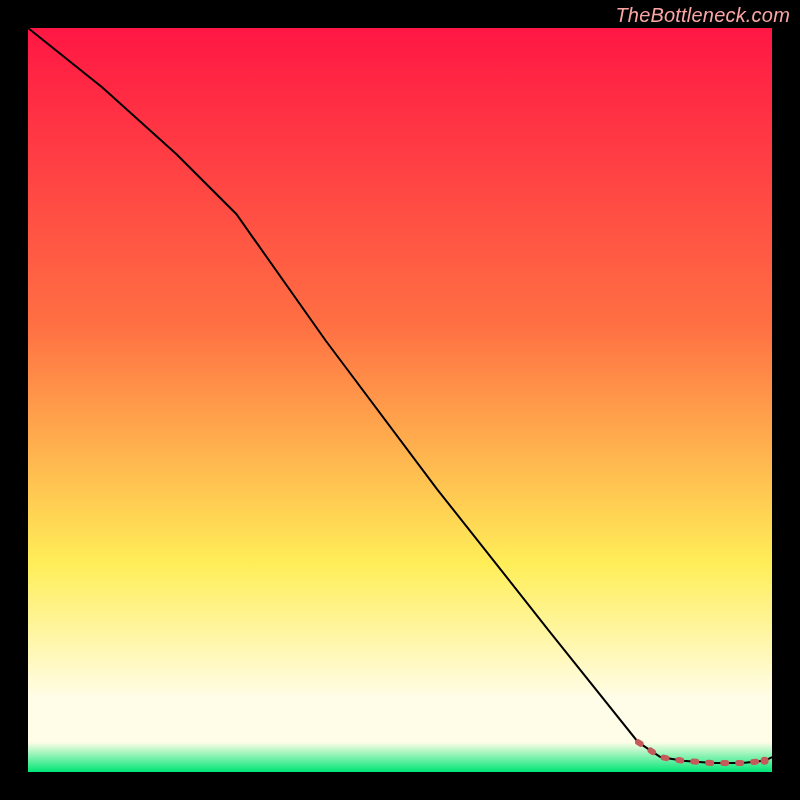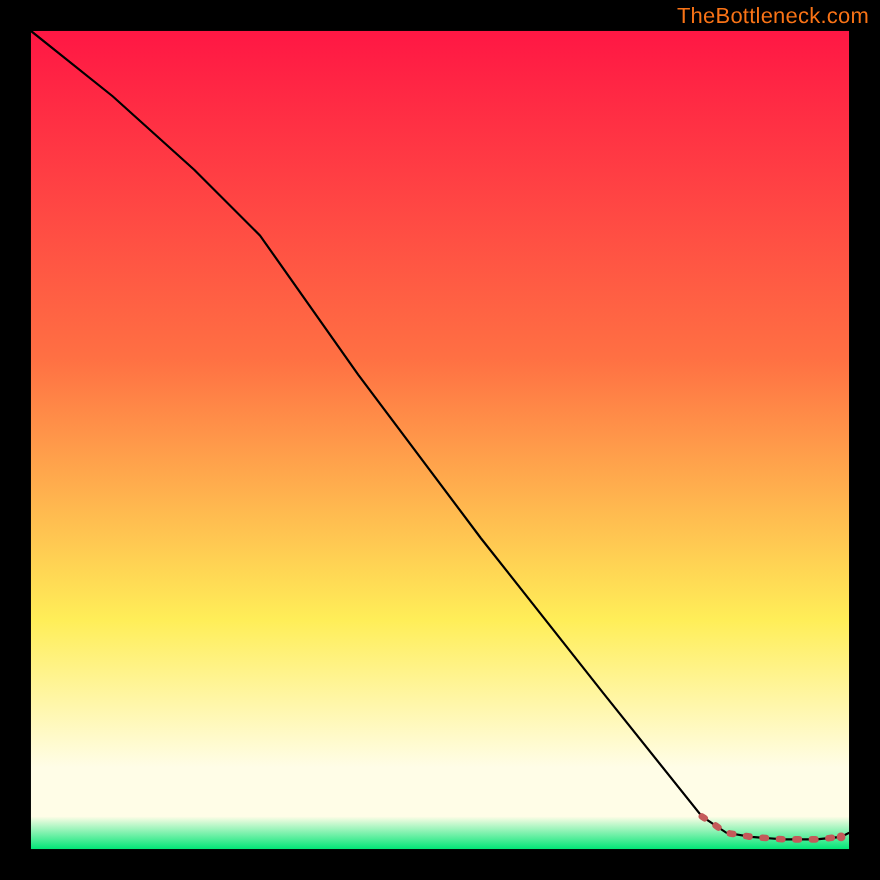--- a/index.html
+++ b/index.html
@@ -14,25 +14,26 @@
   .frame {
     position: relative;
     width: 800px;
     height: 800px;
     background: #000;
   }
   .watermark {
     position: absolute;
     top: 4px;
     right: 10px;
-    color: #f97316;
+    color: #fca5a5;
     font-size: 20px;
     font-weight: 500;
     letter-spacing: 0.2px;
     user-select: none;
+    font-style: italic;
   }
   .plot {
     position: absolute;
     left: 28px;
     top: 28px;
     width: 744px;
     height: 744px;
   }
   .plot svg {
     display: block;

